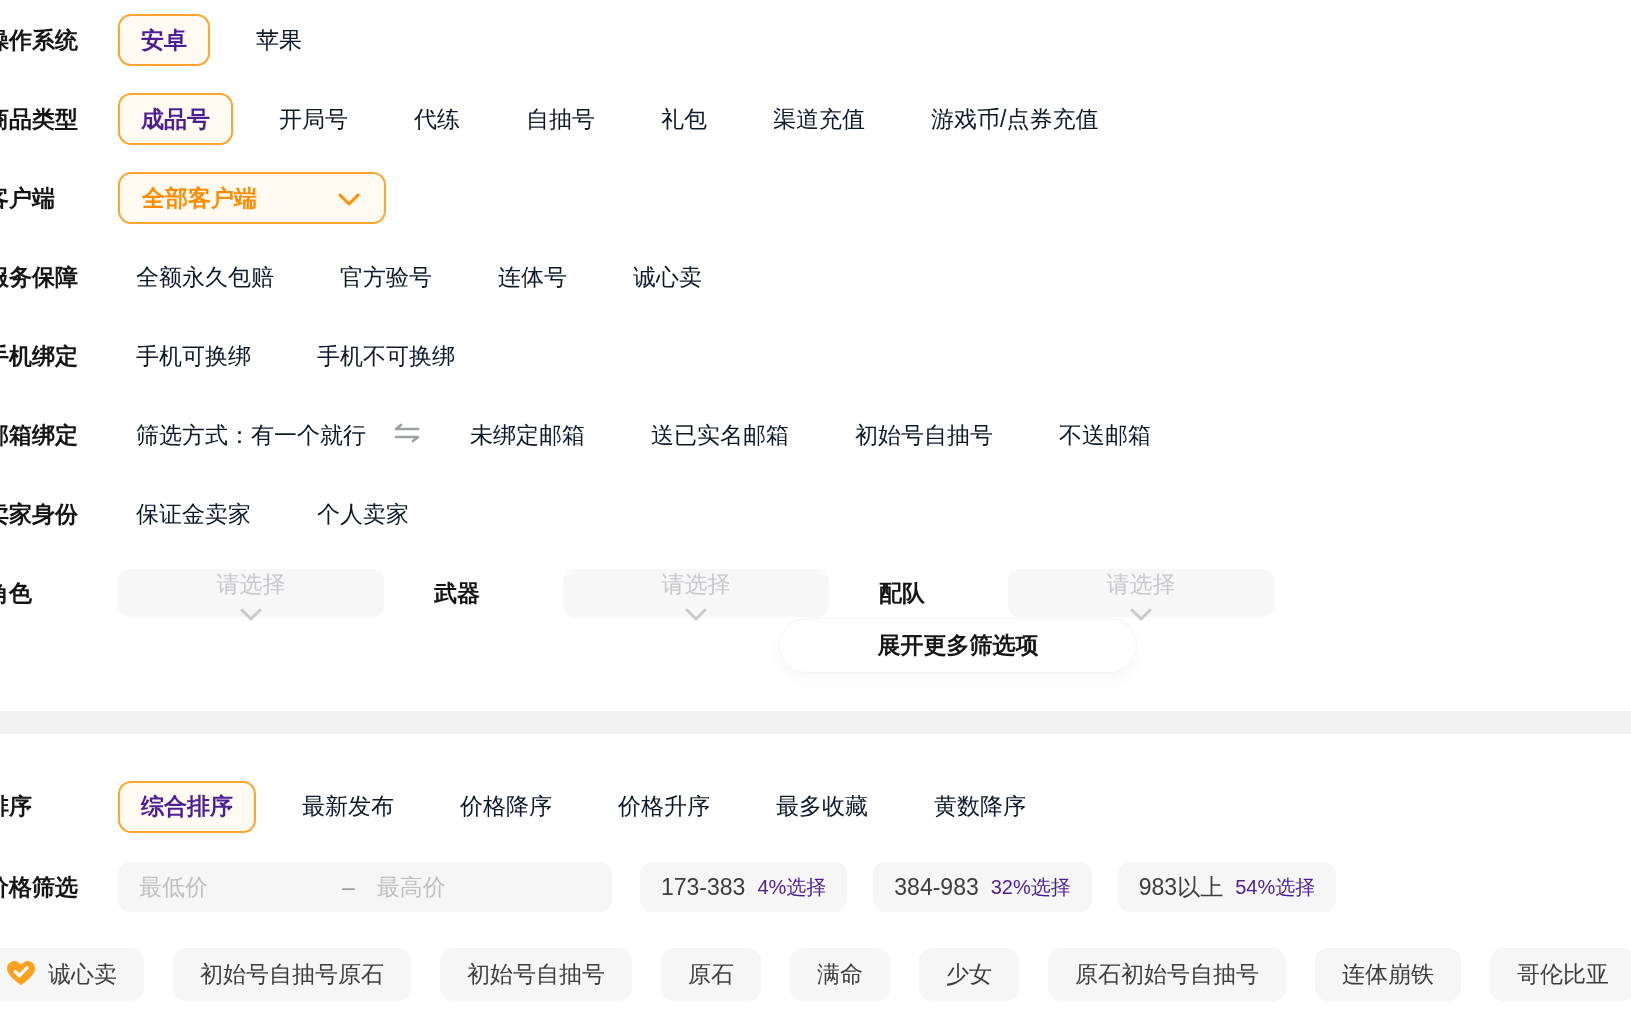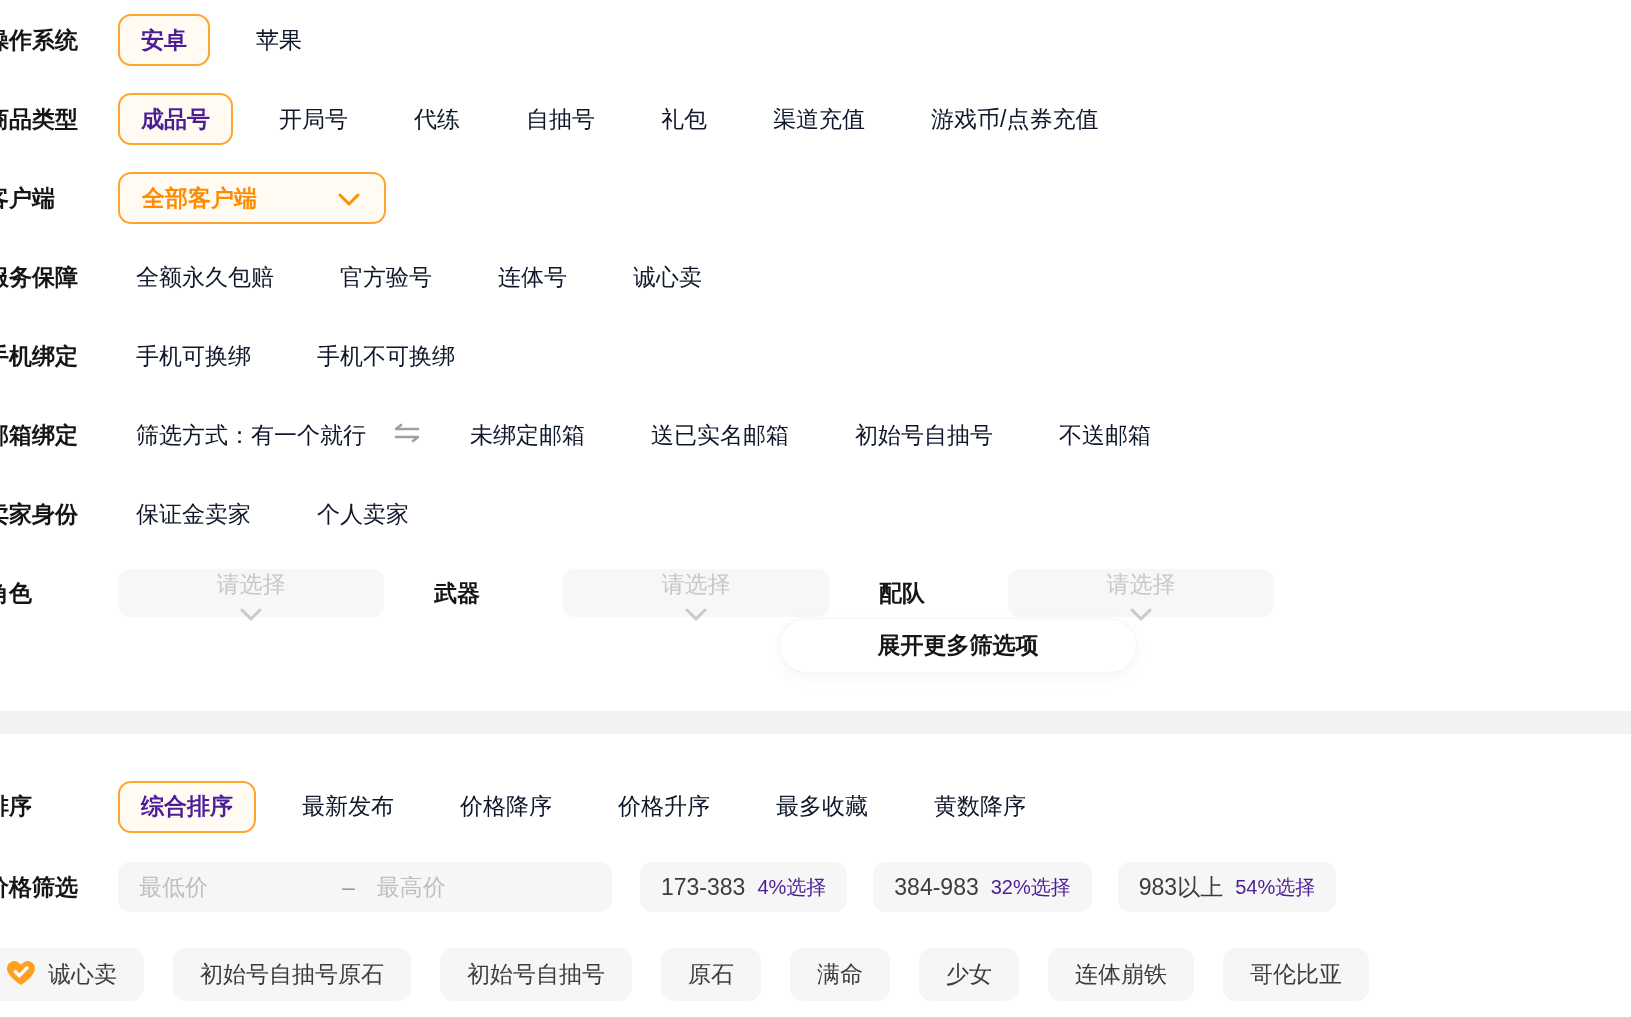--- a/index.html
+++ b/index.html
@@ -264,17 +264,18 @@
           <polyline points="8,11.8 10.9,14.6 16.2,9.1" fill="none" stroke="#fff" stroke-width="2.4" stroke-linecap="round" stroke-linejoin="round"></polyline>
         </svg>
       </span>
       <span>诚心卖</span>
     </button>
     <button class="tag-pill">初始号自抽号原石</button>
     <button class="tag-pill">初始号自抽号</button>
     <button class="tag-pill">原石</button>
     <button class="tag-pill">满命</button>
     <button class="tag-pill">少女</button>
+    <button class="tag-pill">原石初始号自抽号</button>
     <button class="tag-pill">连体崩铁</button>
     <button class="tag-pill">哥伦比亚</button>
   </div>
 
 </div>
 
 </body></html>

